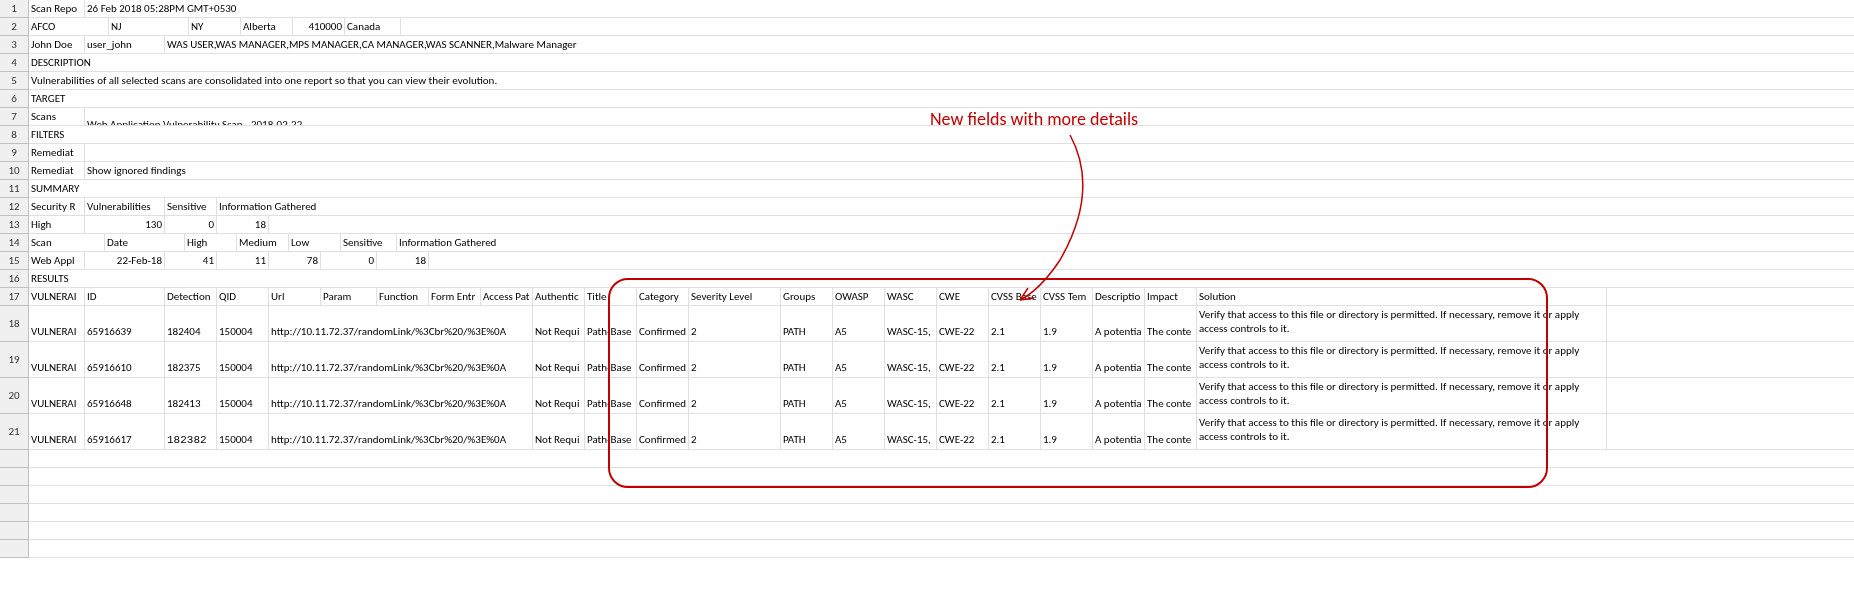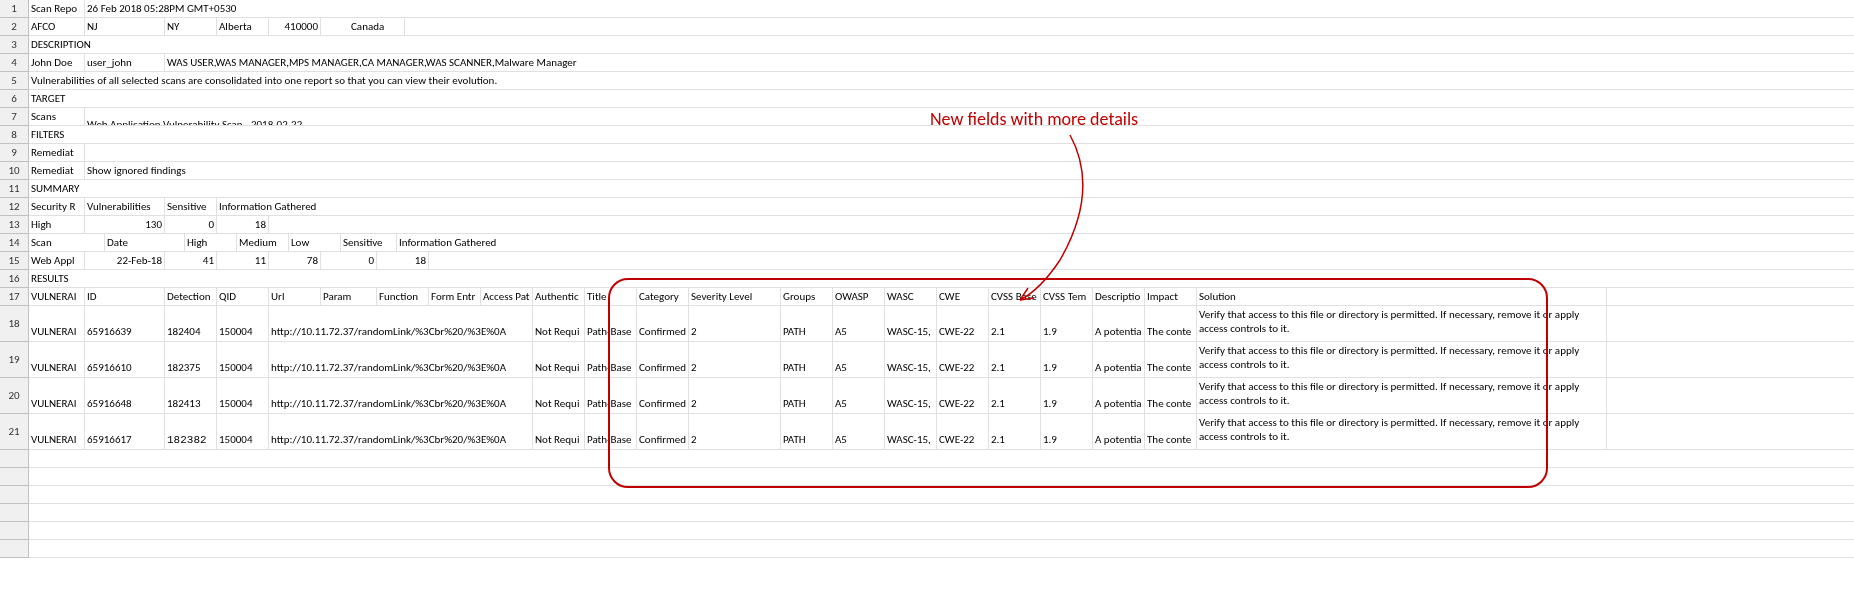--- a/index.html
+++ b/index.html
@@ -129,34 +129,34 @@
       <div class="row-header"></div>
       <div class="row-header"></div>
       <div class="row-header"></div>
     </div>
   <div class="content" id="grid-content">
       <div class="row">
         <div class="cell" style="width: 56px;">Scan Repo</div>
         <div class="cell" style="width: 400px; border-right: none;">26 Feb 2018 05:28PM GMT+0530</div>
       </div>
       <div class="row">
-        <div class="cell" style="width: 56px;">AFCO</div>
+        <div class="cell" style="width: 80px;">AFCO</div>
         <div class="cell" style="width: 80px;">NJ</div>
         <div class="cell" style="width: 52px;">NY</div>
         <div class="cell" style="width: 52px;">Alberta</div>
         <div class="cell num" style="width: 52px;">410000</div>
-        <div class="cell" style="width: 56px; margin-left: 28px;">Canada</div>
-      </div>
-      <div class="row">
-        <div class="cell" style="width: 800px; border-right: none;">DESCRIPTION</div>
+        <div class="cell" style="width: 56px;">Canada</div>
       </div>
       <div class="row">
         <div class="cell" style="width: 56px;">John Doe</div>
         <div class="cell" style="width: 80px;">user_john</div>
         <div class="cell" style="width: 600px; border-right: none;">WAS USER,WAS MANAGER,MPS MANAGER,CA MANAGER,WAS SCANNER,Malware Manager</div>
+      </div>
+      <div class="row">
+        <div class="cell" style="width: 800px; border-right: none;">DESCRIPTION</div>
       </div>
       <div class="row">
         <div class="cell" style="width: 800px; border-right: none;">Vulnerabilities of all selected scans are consolidated into one report so that you can view their evolution.</div>
       </div>
       <div class="row">
         <div class="cell" style="width: 800px; border-right: none;">TARGET</div>
       </div>
       <div class="row">
         <div class="cell" style="width: 56px;">Scans</div>
         <div class="cell" style="width: 500px; border-right: none; margin-top: 8px;">Web Application Vulnerability Scan - 2018-02-22</div>

